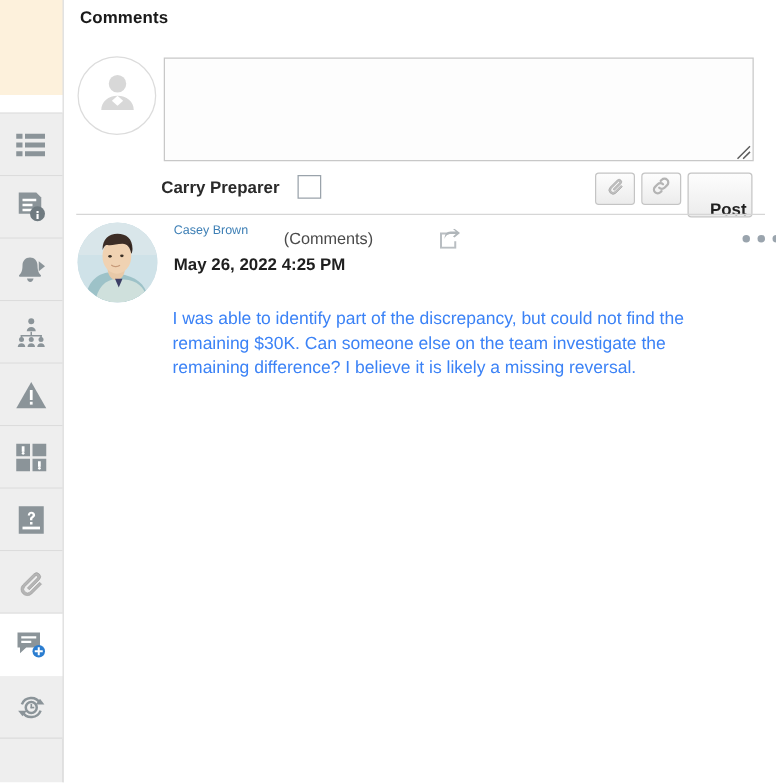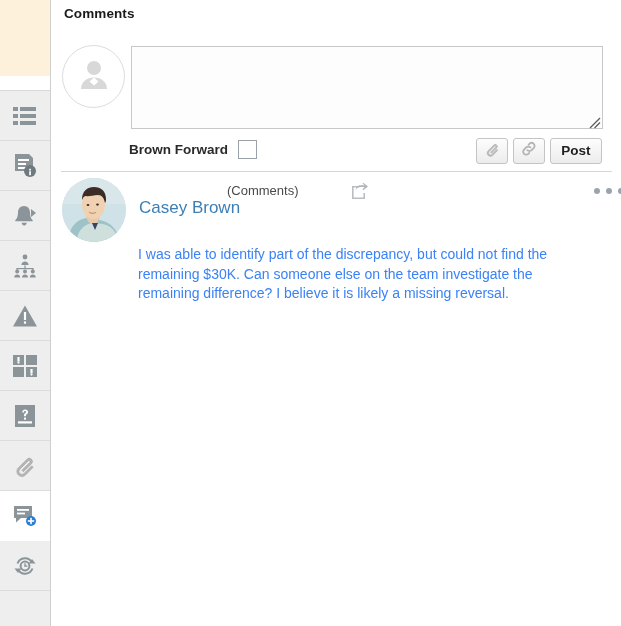--- a/index.html
+++ b/index.html
@@ -160,21 +160,21 @@
     width: 52px;
     height: 26px;
     border: 1px solid #c4c4c4;
     border-radius: 3px;
     background: linear-gradient(#fdfdfd, #ececec);
     font-family: "Liberation Sans", sans-serif;
     font-size: 13.5px;
     font-weight: bold;
     color: #1f1f1f;
     cursor: pointer;
-    padding: 0;
+    padding: 17px;
     line-height: 24px;
   }
 
   #divider {
     position: absolute;
     left: 10px;
     top: 171px;
     width: 551px;
     height: 1px;
     background: #d6d6d6;
@@ -189,22 +189,22 @@
     height: 64px;
     border-radius: 50%;
     overflow: hidden;
     background: #cfe0e6;
   }
   #comment-avatar svg { display: block; }
 
   #author-name {
     position: absolute;
     left: 88px;
-    top: 198px;
-    font-size: 17px;
+    top: 179px;
+    font-size: 10px;
     color: #3d7fb5;
     cursor: pointer;
   }
   #author-role {
     position: absolute;
     left: 176px;
     top: 183px;
     font-size: 13px;
     color: #4a4a4a;
   }
@@ -428,21 +428,21 @@
 
     <span id="resize-grip">
       <svg width="12" height="12" viewBox="0 0 12 12">
         <g stroke="#5a5a5a" stroke-width="1.2">
           <line x1="11" y1="1" x2="1" y2="11"></line>
           <line x1="11" y1="5.5" x2="5.5" y2="11"></line>
         </g>
       </svg>
     </span>
 
-    <div id="carry-forward-label">Brown Forward</div>
+    <div id="carry-forward-label">Carry Preparer</div>
     <div id="carry-forward-box"></div>
 
     <div id="attach-btn" class="tool-btn">
       <span>
         <svg width="17" height="17" viewBox="0 0 26 26">
           <path d="M19.5 6.2a3.2 3.2 0 0 0-4.5 0L6.1 15a5.1 5.1 0 0 0 7.2 7.2l7.9-7.9-1.5-1.5-7.9 7.9a3 3 0 0 1-4.2-4.2l8.9-8.8a1.1 1.1 0 0 1 1.5 1.5l-8.1 8.1 1.5 1.5 8.1-8.1a3.2 3.2 0 0 0 0-4.5z" fill="#c2c2c2" stroke="#9b9b9b" stroke-width=".7"></path>
         </svg>
       </span>
     </div>
 
@@ -488,20 +488,21 @@
     <div id="author-name">Casey Brown</div>
     <div id="author-role">(Comments)</div>
 
     <span id="share-icon">
       <svg width="18" height="16" viewBox="0 0 18 16">
         <path d="M1 3h7v1.6H2.6v9.8h9.8V10H14v6H1z" fill="#b9bec2"></path>
         <path d="M9.4 2.2h4.2L11.4.2 12.6 0 17 3.4 12.6 7l-1.2-.8 2.2-2.1H9.4c-2.6 0-4.3 1.6-4.7 4-.1-3.6 1.7-5.9 4.7-5.9z" fill="#b0b6ba"></path>
       </svg>
     </span>
 
+    <div id="comment-timestamp">May 26, 2022 4:25 PM</div>
 
     <div id="more-menu">
       <i></i>
         <i></i>
         <i></i>
     </div>
 
     <div id="comment-body">I was able to identify part of the discrepancy, but could not find the remaining $30K. Can someone else on the team investigate the remaining difference? I believe it is likely a missing reversal.</div>
 
   </div>

